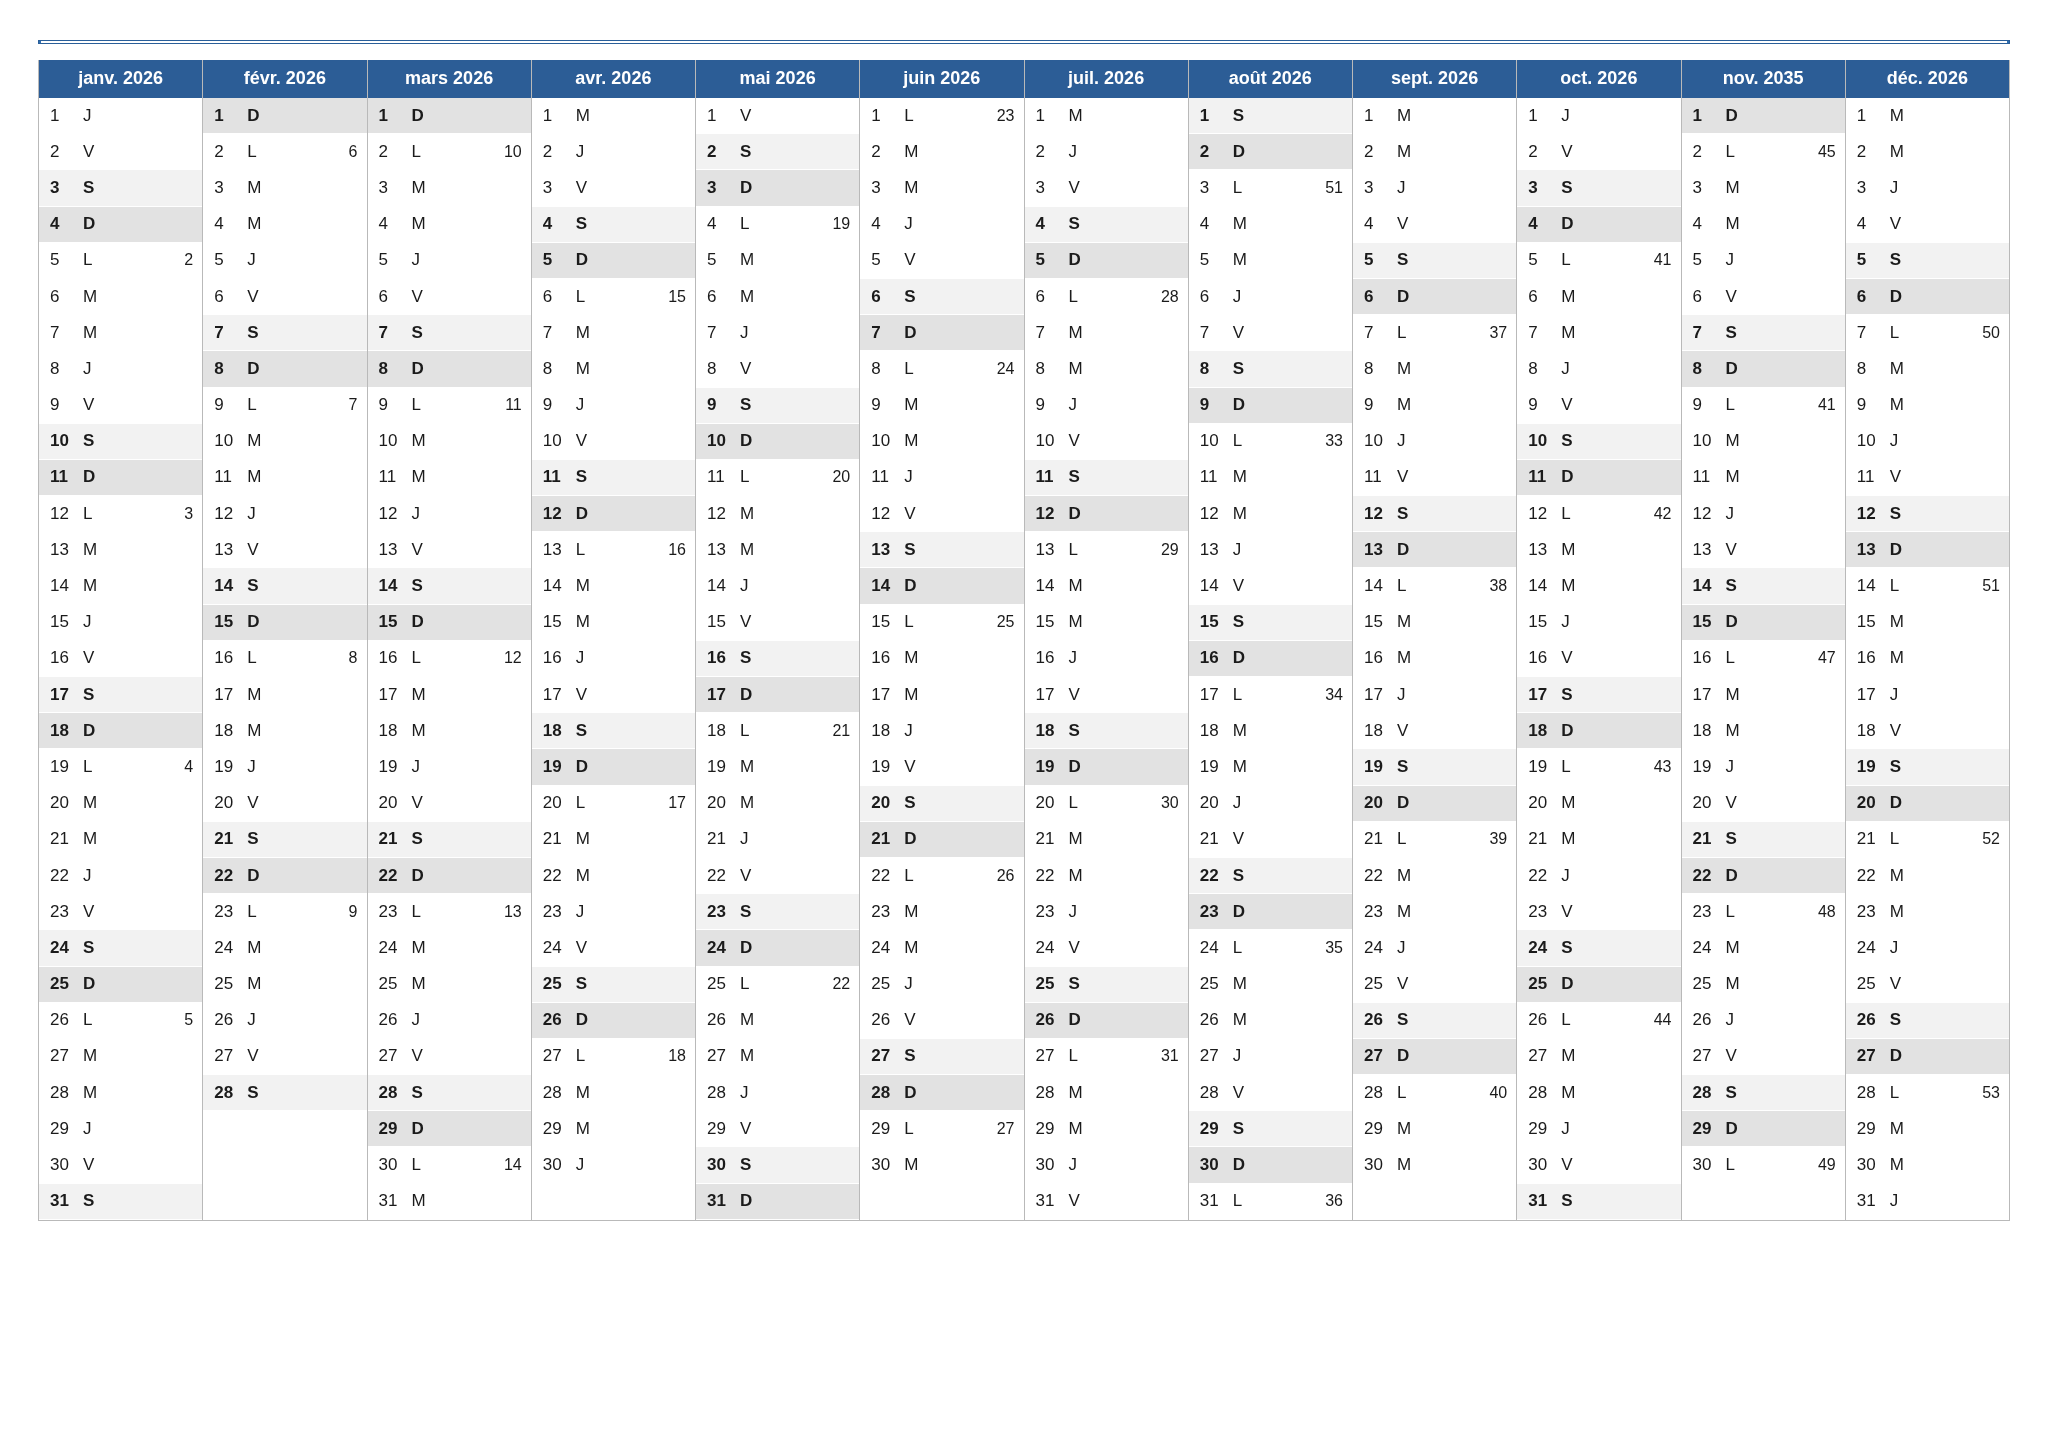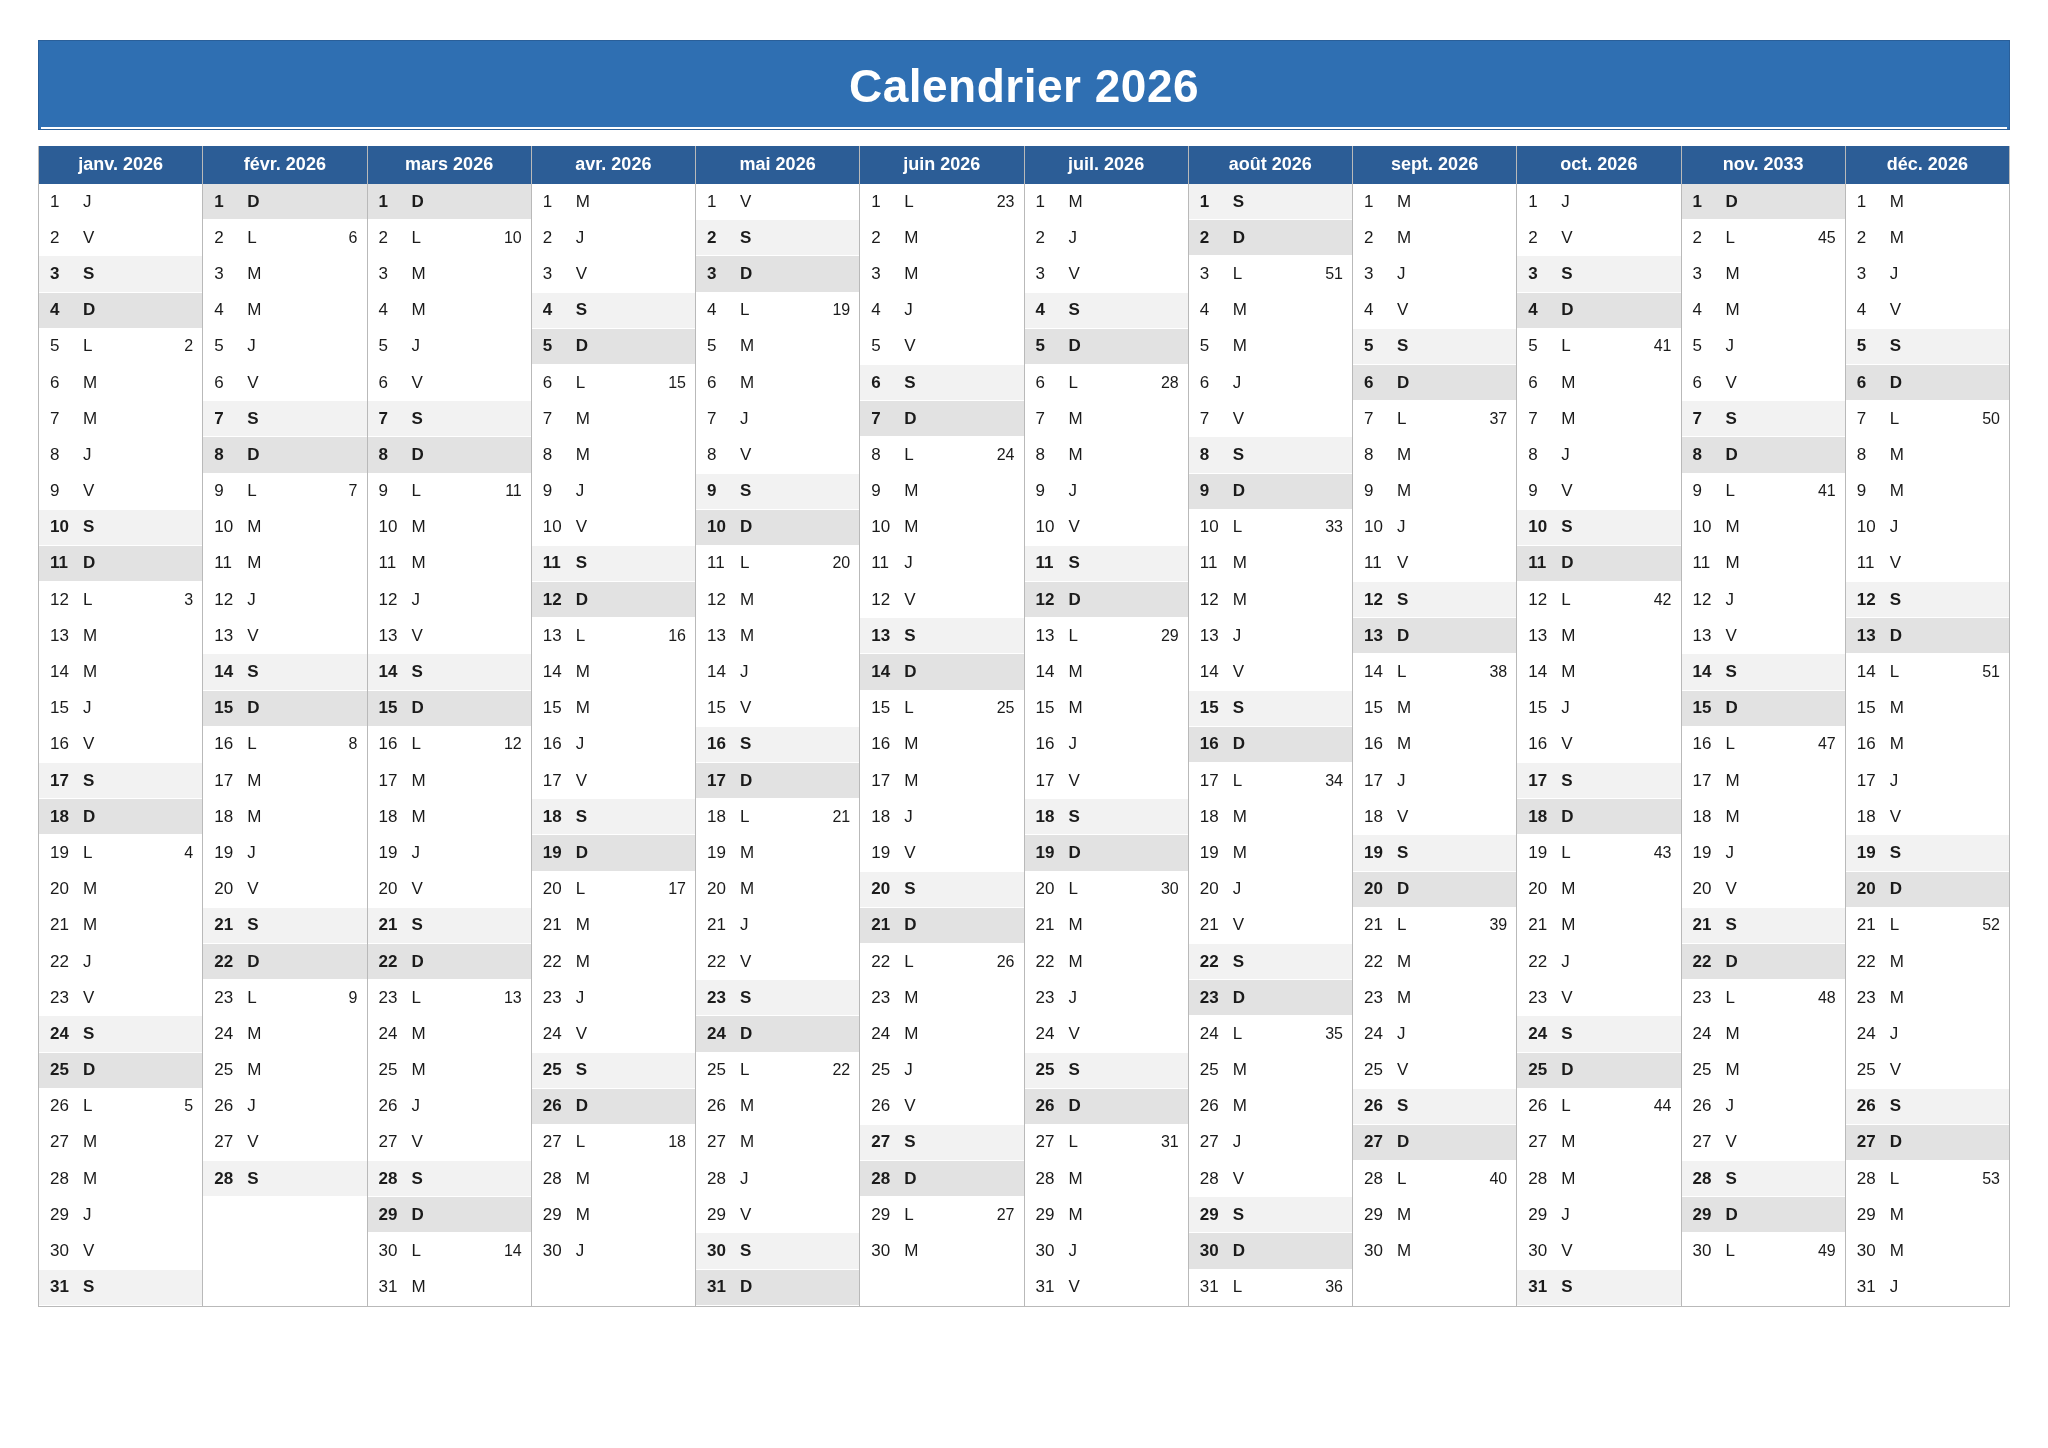--- a/index.html
+++ b/index.html
@@ -96,21 +96,20 @@
   .day.sat{background:#f2f2f2;font-weight:bold;}
   .day.sun{background:#e2e2e2;font-weight:bold;}
   .day.wd{background:#ffffff;}
 </style>
 </head>
 <body>
 
 <div class="page">
 
   <div class="header">
-    <div class="header-title">Calendrier 2026</div>
     <div class="header-rule"></div>
   </div>
 
   <div class="cal">
       <div class="month">
         <div class="month-head">janv. 2026</div>
         <div class="days">
           <div class="day wd">
             <span class="num">1</span>
             <span class="dow">J</span>
@@ -1678,21 +1677,21 @@
             <span class="wk"></span>
           </div>
           <div class="day sat">
             <span class="num">31</span>
             <span class="dow">S</span>
             <span class="wk"></span>
           </div>
         </div>
       </div>
       <div class="month">
-        <div class="month-head">nov. 2033</div>
+        <div class="month-head">nov. 2035</div>
         <div class="days">
           <div class="day sun">
             <span class="num">1</span>
             <span class="dow">D</span>
             <span class="wk"></span>
           </div>
           <div class="day wd">
             <span class="num">2</span>
             <span class="dow">L</span>
             <span class="wk">45</span>

